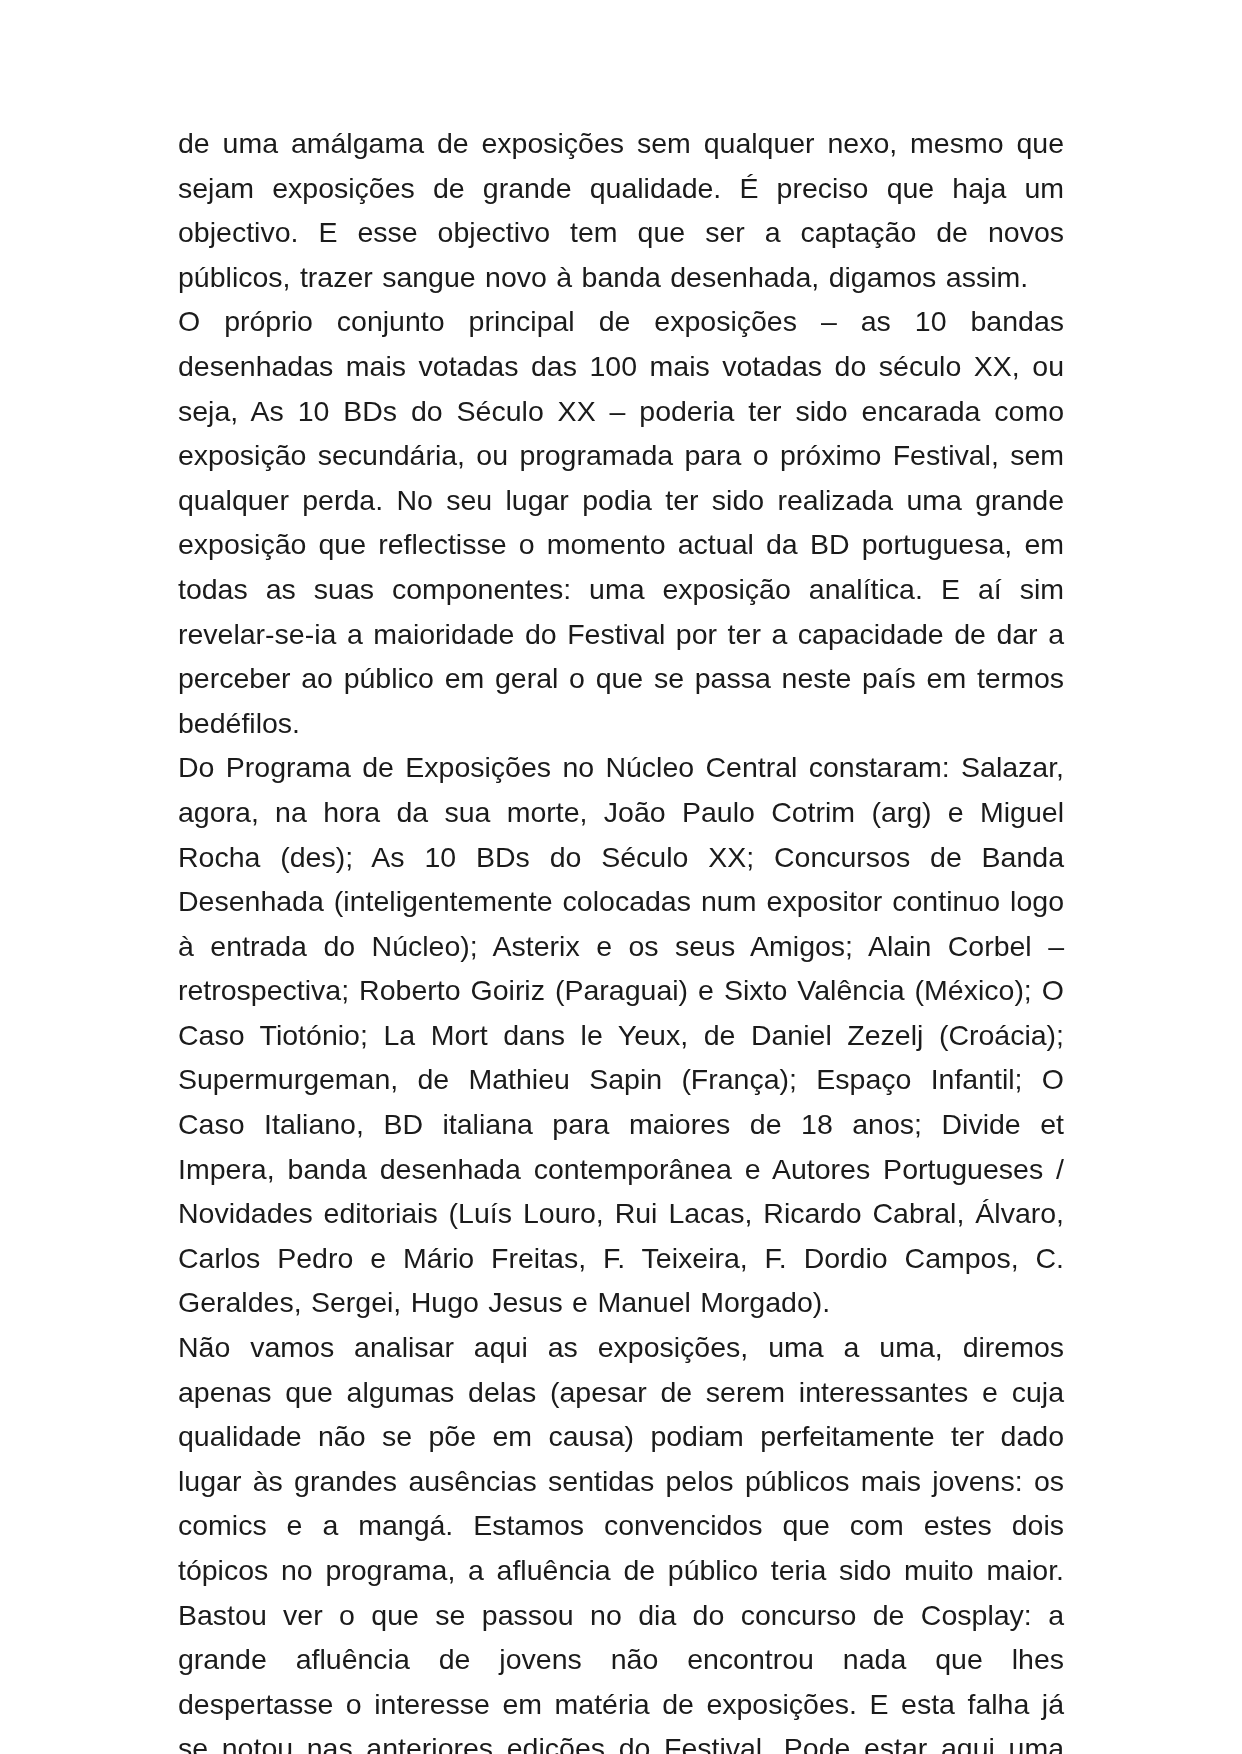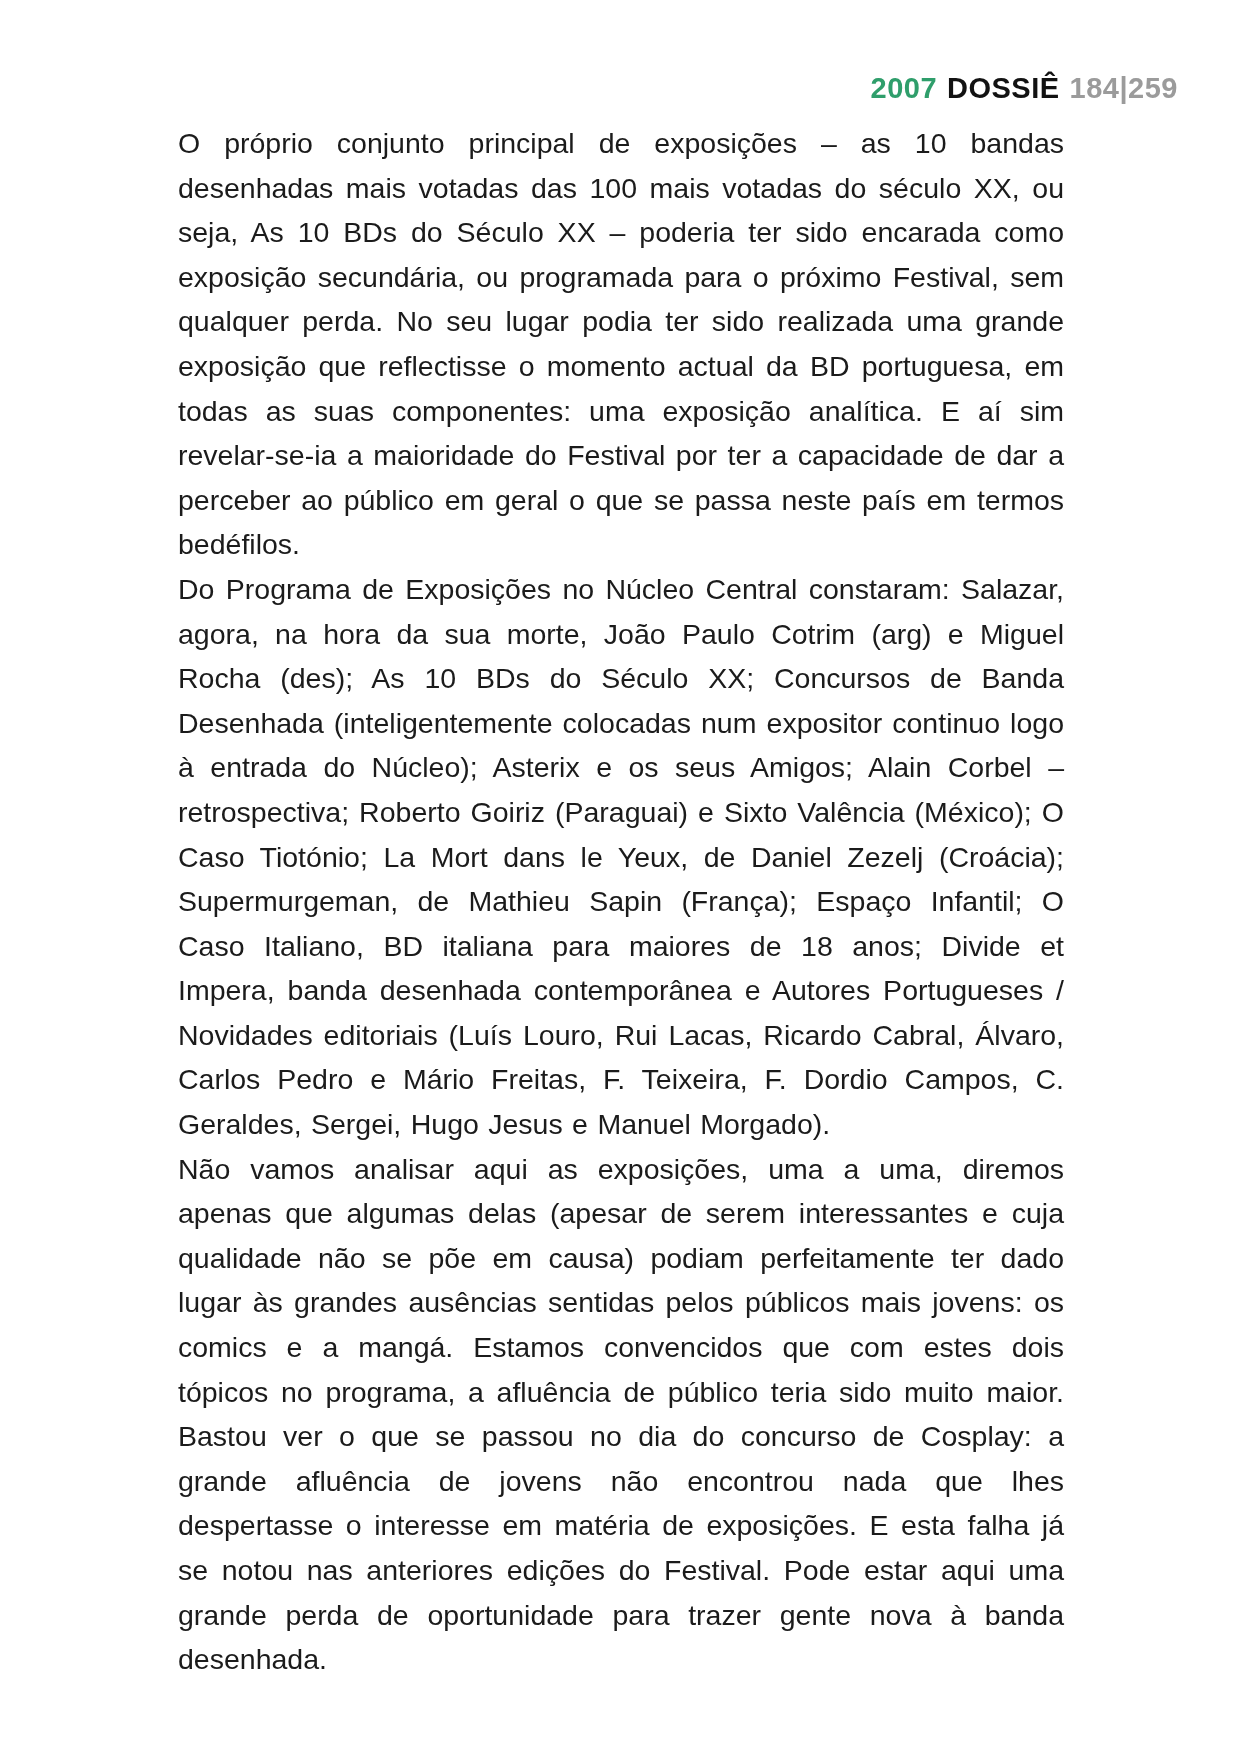--- a/index.html
+++ b/index.html
@@ -40,23 +40,21 @@
   }
   .article p {
     margin: 0;
   }
 </style>
 </head>
 <body>
 
 <div class="page">
 
-  <div class="page-header">
-    <span class="year">2007</span><span class="section">DOSSIÊ</span><span class="pages">184|259</span>
-  </div>
 
   <div class="article">
+    <p>de uma amálgama de exposições sem qualquer nexo, mesmo que sejam exposições de grande qualidade. É preciso que haja um objectivo. E esse objectivo tem que ser a captação de novos públicos, trazer sangue novo à banda desenhada, digamos assim.</p>
     <p>O próprio conjunto principal de exposições – as 10 bandas desenhadas mais votadas das 100 mais votadas do século XX, ou seja, As 10 BDs do Século XX – poderia ter sido encarada como exposição secundária, ou programada para o próximo Festival, sem qualquer perda. No seu lugar podia ter sido realizada uma grande exposição que reflectisse o momento actual da BD portuguesa, em todas as suas componentes: uma exposição analítica. E aí sim revelar-se-ia a maioridade do Festival por ter a capacidade de dar a perceber ao público em geral o que se passa neste país em termos bedéfilos.</p>
     <p>Do Programa de Exposições no Núcleo Central constaram: Salazar, agora, na hora da sua morte, João Paulo Cotrim (arg) e Miguel Rocha (des); As 10 BDs do Século XX; Concursos de Banda Desenhada (inteligentemente colocadas num expositor continuo logo à entrada do Núcleo); Asterix e os seus Amigos; Alain Corbel – retrospectiva; Roberto Goiriz (Paraguai) e Sixto Valência (México); O Caso Tiotónio; La Mort dans le Yeux, de Daniel Zezelj (Croácia); Supermurgeman, de Mathieu Sapin (França); Espaço Infantil; O Caso Italiano, BD italiana para maiores de 18 anos; Divide et Impera, banda desenhada contemporânea e Autores Portugueses / Novidades editoriais (Luís Louro, Rui Lacas, Ricardo Cabral, Álvaro, Carlos Pedro e Mário Freitas, F. Teixeira, F. Dordio Campos, C. Geraldes, Sergei, Hugo Jesus e Manuel Morgado).</p>
     <p>Não vamos analisar aqui as exposições, uma a uma, diremos apenas que algumas delas (apesar de serem interessantes e cuja qualidade não se põe em causa) podiam perfeitamente ter dado lugar às grandes ausências sentidas pelos públicos mais jovens: os comics e a mangá. Estamos convencidos que com estes dois tópicos no programa, a afluência de público teria sido muito maior. Bastou ver o que se passou no dia do concurso de Cosplay: a grande afluência de jovens não encontrou nada que lhes despertasse o interesse em matéria de exposições. E esta falha já se notou nas anteriores edições do Festival. Pode estar aqui uma grande perda de oportunidade para trazer gente nova à banda desenhada.</p>
   </div>
 
 </div>
 
 </body></html>

